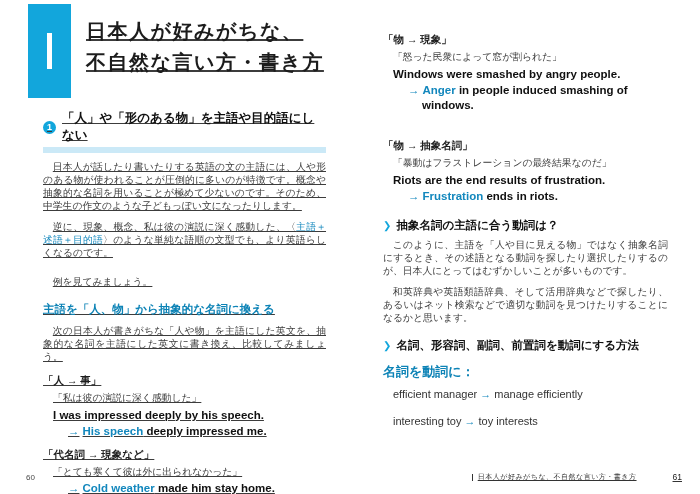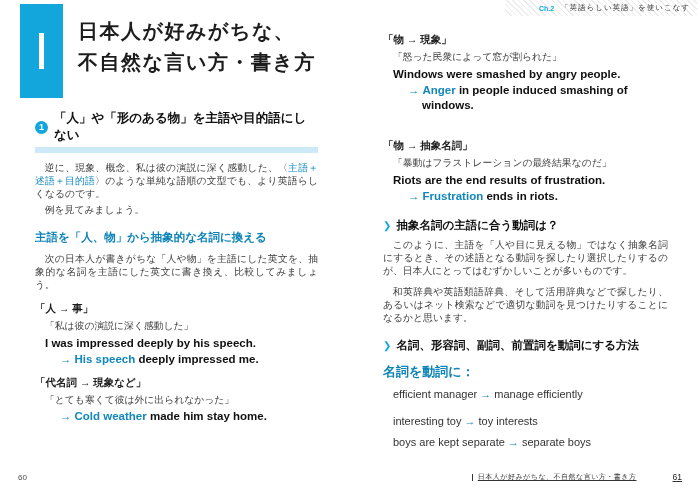--- a/index.html
+++ b/index.html
@@ -2,39 +2,39 @@
 <html><head>
 <meta charset="utf-8">
 <style>
   html,body { margin:0; padding:0; background:#ffffff; }
   * { box-sizing:border-box; }
   .spread {
     position:relative; width:700px; height:494px; background:#ffffff;
     font-family:"Liberation Sans","DejaVu Sans",sans-serif; color:#3c3c3c; overflow:hidden;
   }
   .page { position:absolute; top:0; height:494px; width:350px; }
-  .page-left { left:0; }
+  .page-left { left:8px;text-decoration:underline; }
   .page-right { left:350px; }
 
   
   .chapter-head { display:flex; align-items:flex-start; margin:4px 0 0 20px; height:94px; }
   .num-box { width:43px; height:94px; background:#12a6dc; display:flex; align-items:center; justify-content:center; flex:none; }
   .num-bar { width:5px; height:36px; background:#ffffff; }
   .page-title { margin:12px 0 0 15px; font-size:20px; line-height:31px; font-weight:bold; color:#1c1c1c; letter-spacing:1.5px; }
 
   .h-num { display:flex; align-items:center; gap:6px; margin:12px 32px 0 35px;
            font-size:12.5px; font-weight:bold; color:#101010;
            border-bottom:6px solid #cbe9f7; padding-bottom:3px; }
   .numcircle { width:13px; height:13px; border-radius:50%; background:#12a6dc; color:#fff;
                font-size:9px; font-weight:bold; display:inline-flex; align-items:center; justify-content:center; flex:none; }
 
   .body { margin:7px 32px 0 35px; font-size:9.8px; line-height:13px; color:#3c3c3c; text-align:justify; }
   .body p { margin:0; text-indent:1em; }
   .body p.gap { margin-top:8px; }
-  .body p.tight { margin-top:3px; }
+  .body p.tight { margin-top:16px; }
   .accent { color:#1287bd; }
 
   .sub-teal { margin:14px 32px 0 35px; font-size:11.5px; font-weight:bold; color:#0d83b6; }
 
   .example { margin:11px 32px 0 35px; }
   .example + .example { margin-top:9px; }
   .ex-label { font-size:10.5px; font-weight:bold; color:#1e1e1e; }
   .ex-jp { margin:4px 0 0 10px; font-size:9.8px; color:#3c3c3c; }
   .ex-before { margin:3px 0 0 10px; font-size:11.5px; font-weight:bold; color:#101010; line-height:14px; }
   .ex-after { margin:2px 0 0 25px; font-size:11.5px; font-weight:bold; color:#101010; line-height:15px;
@@ -86,20 +86,21 @@
         <span>不自然な言い方・書き方</span>
       </h1>
     </div>
 
     <h2 class="h-num">
       <span class="numcircle">1</span>
       <span>「人」や「形のある物」を主語や目的語にしない</span>
     </h2>
 
     <div class="body">
+      <p>日本人が話したり書いたりする英語の文の主語には、人や形のある物が使われることが圧倒的に多いのが特徴です。概念や抽象的な名詞を用いることが極めて少ないのです。そのため、中学生の作文のような子どもっぽい文になったりします。</p>
       <p class="gap"><span>逆に、現象、概念、私は彼の演説に深く感動した、〈</span><span class="accent">主語＋述語＋目的語</span><span>〉のような単純な語順の文型でも、より英語らしくなるのです。</span></p>
       <p class="tight">例を見てみましょう。</p>
     </div>
 
     <h3 class="sub-teal">主語を「人、物」から抽象的な名詞に換える</h3>
 
     <div class="body">
       <p>次の日本人が書きがちな「人や物」を主語にした英文を、抽象的な名詞を主語にした英文に書き換え、比較してみましょう。</p>
     </div>
 
@@ -114,24 +115,20 @@
       <div class="ex-label">「代名詞 → 現象など」</div>
       <div class="ex-jp">「とても寒くて彼は外に出られなかった」</div>
       <div class="ex-after"><span class="arrow">→</span><span class="accent">Cold weather</span><span> made him stay home.</span></div>
     </div>
 
     <div class="pagenum-left">60</div>
   </section>
 
   <section class="page page-right">
 
-    <div class="running-head">
-      <span class="ch">Ch.2</span>
-      <span class="ch-title">「英語らしい英語」を使いこなす</span>
-    </div>
 
     <div class="content">
 
       <div class="example">
         <div class="ex-label">「物 → 現象」</div>
         <div class="ex-jp">「怒った民衆によって窓が割られた」</div>
         <div class="ex-before">Windows were smashed by angry people.</div>
         <div class="ex-after"><span class="arrow">→</span><span class="accent">Anger</span><span> in people induced smashing of windows.</span></div>
       </div>
 
@@ -157,21 +154,20 @@
         <span>名詞、形容詞、副詞、前置詞を動詞にする方法</span>
       </div>
 
       <div class="v-group first">
         <div class="v-label">名詞を動詞に：</div>
         <div class="v-line"><span>efficient manager</span> <span class="arrow">→</span><span>manage efficiently</span></div>
       </div>
 
       <div class="v-group">
         <div class="v-line"><span>interesting toy</span> <span class="arrow">→</span><span>toy interests</span></div>
-        <div class="v-line"><span>boys are kept separate</span> <span class="arrow">→</span><span>separate boys</span></div>
       </div>
 
     </div>
 
     <div class="footer">
       <span class="foot-bar" aria-label="1"></span>
       <span class="foot-title">日本人が好みがちな、不自然な言い方・書き方</span>
       <span class="foot-num">61</span>
     </div>
   </section>

